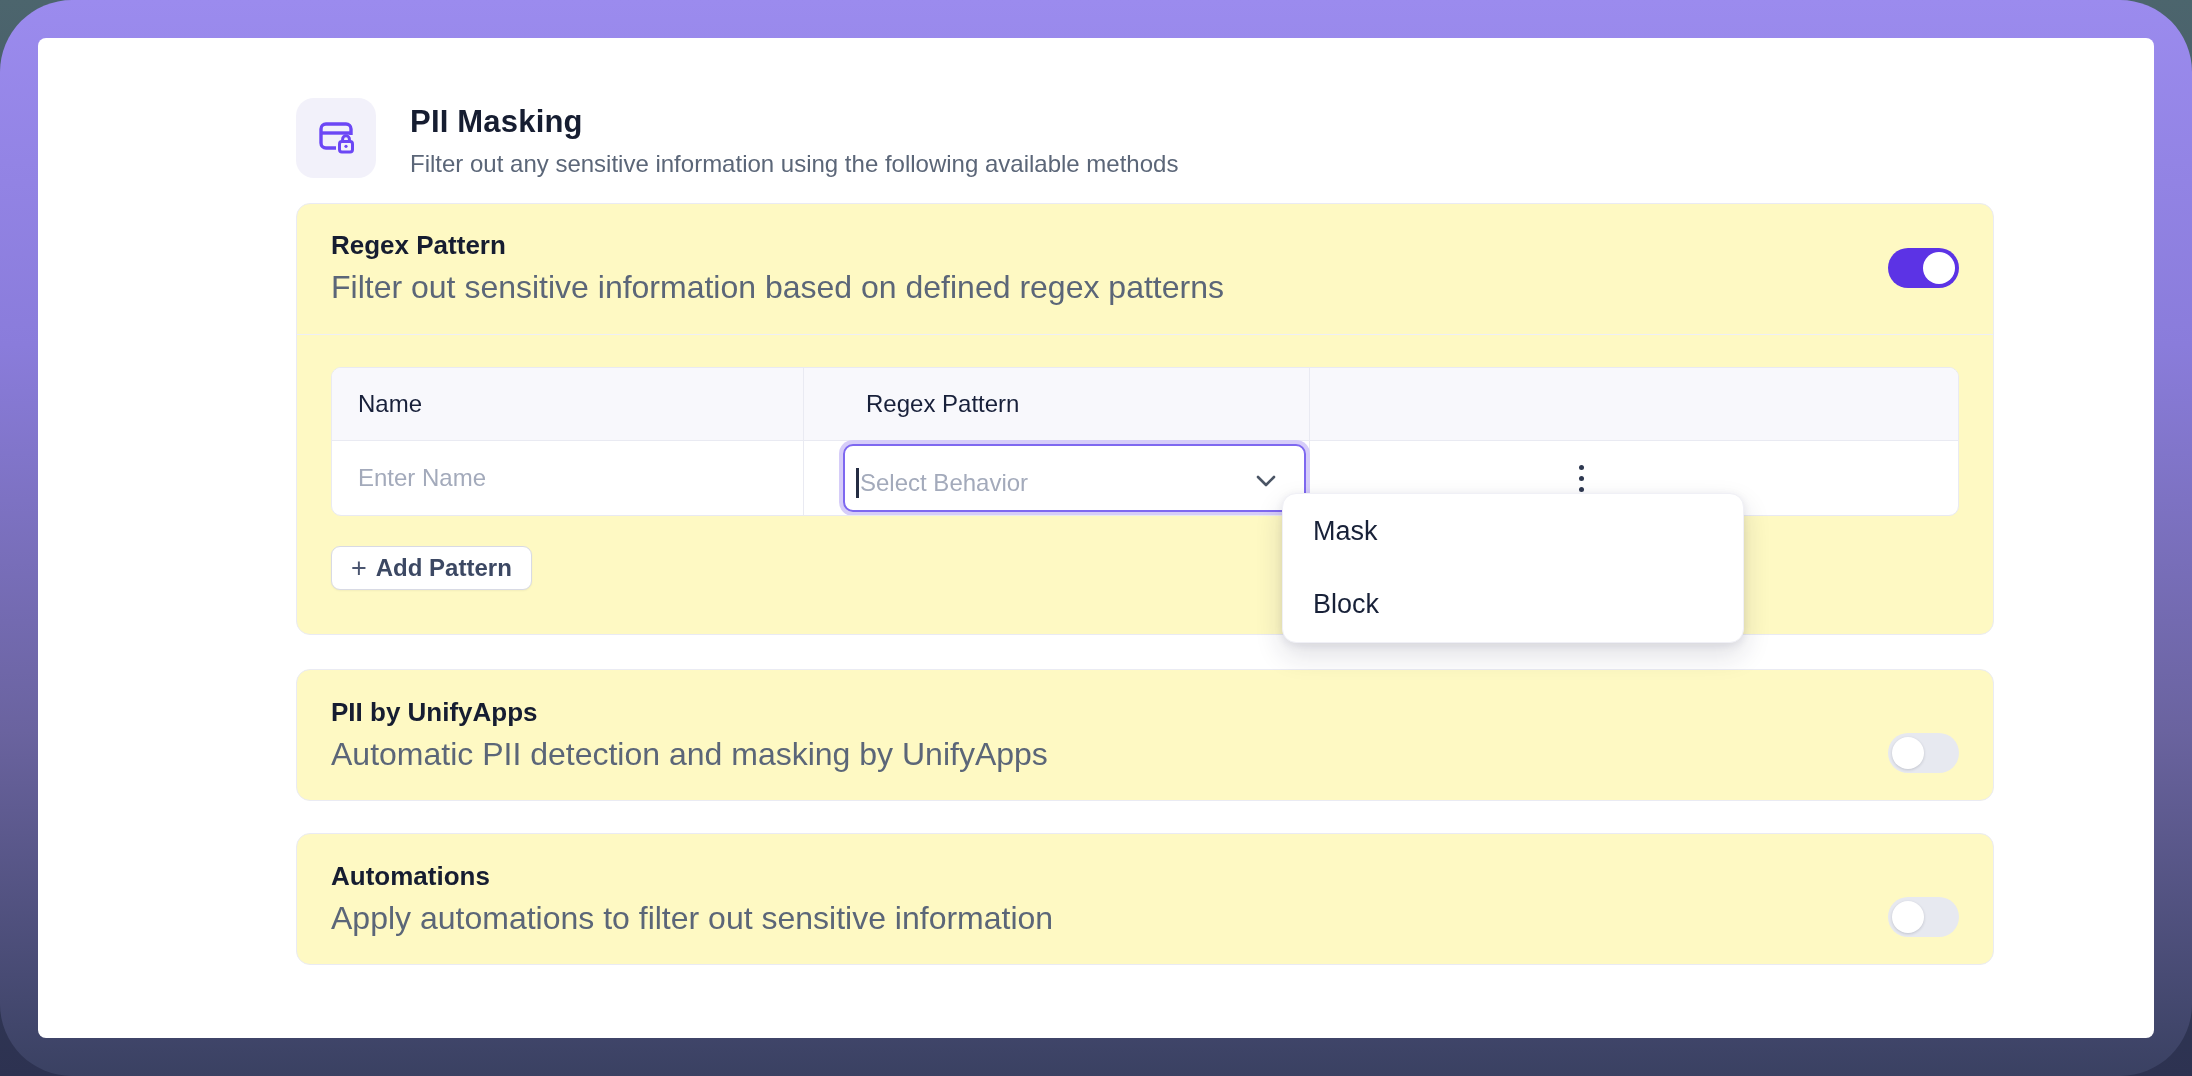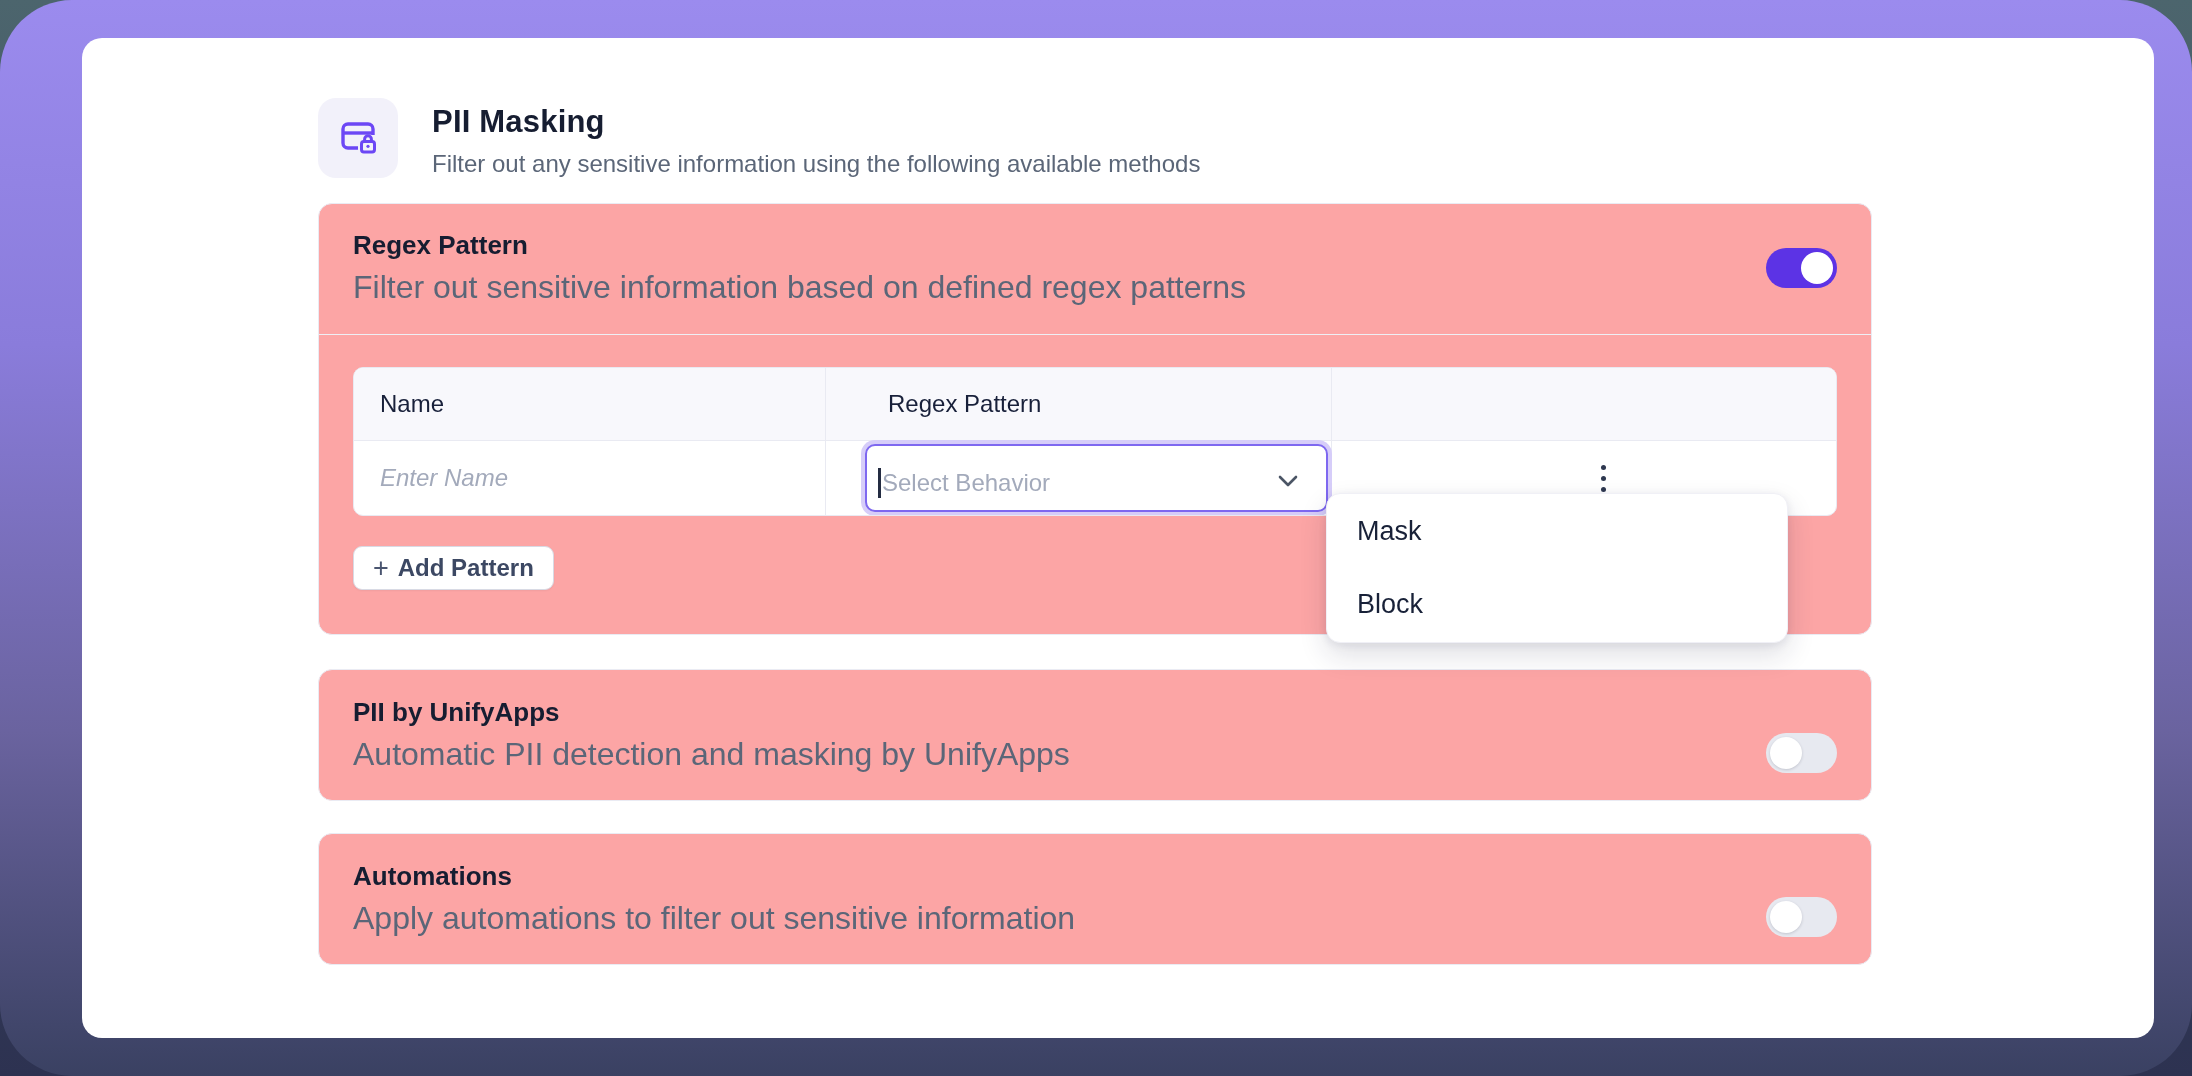--- a/index.html
+++ b/index.html
@@ -12,39 +12,38 @@
   
   .frame {
     position: absolute; inset: 0;
     border-radius: 72px;
     background: linear-gradient(180deg, #9b8bee 0%, #8a7cdb 32%, #6a639f 68%, #3a4162 100%);
   }
   
   .window {
     position: absolute; inset: 38px;
     background: #ffffff;
-    border-radius: 20px;
+    border-radius: 8px;
     overflow: visible;
-    margin-left: 44px;
   }
   .content { width: 1600px; margin: 0 auto; padding-top: 60px; position: relative; }
 
   
   .page-header { display: flex; align-items: flex-start; gap: 34px; }
   .icon-box {
     width: 80px; height: 80px; border-radius: 18px;
     background: #f2f1fa; display: flex; align-items: center; justify-content: center;
     flex: 0 0 auto;
   }
   .page-title { font-size: 31px; font-weight: 700; color: #161d31; letter-spacing: .2px; padding-top: 6px; }
   .page-subtitle { font-size: 24px; color: #5b6678; margin-top: 10px; font-weight: 400; }
 
   
   .card {
-    width: 1554px; background: #fca5a5;
+    width: 1698px; background: #fef9c3;
     border: 1.5px solid #eaebf3; border-radius: 14px;
   }
   .card-regex { margin-top: 25px; }
   .card-header-row {
     display: flex; align-items: center; justify-content: space-between;
     padding: 26px 34px 28px 34px;
   }
   .card-title { font-size: 26px; font-weight: 700; color: #161d31; }
   .card-subtitle { font-size: 32px; color: #5b6678; margin-top: 8px; font-weight: 400; }
   .divider { border-top: 1.5px solid #eeeff5; }
@@ -61,21 +60,21 @@
   
   .ptable { border: 1.5px solid #e9eaf2; border-radius: 10px; overflow: hidden; background: #fff; }
   .trow { display: grid; grid-template-columns: 472px 470px 470px 1fr; gap: 36px; }
   .thead { background: #f8f8fc; height: 72px; }
   .thead .tcell { display: flex; align-items: center; padding-left: 26px;
     font-size: 24px; font-weight: 500; color: #18203a; }
   .tcell { border-right: 1.5px solid #e9eaf2; }
   .tcell:last-child { border-right: none; }
   .tbody { height: 75px; border-top: 1.5px solid #e9eaf2; }
   .cell-input { width: 100%; height: 100%; border: none; outline: none; background: transparent;
-    padding-left: 26px; font-size: 24px; font-family: inherit; color: #18203a; font-style: italic; }
+    padding-left: 26px; font-size: 24px; font-family: inherit; color: #18203a; }
   .cell-input::placeholder { color: #a3aabb; opacity: 1; }
 
   
   .bcell { position: relative; }
   .select-box {
     position: absolute; inset: 3px;
     border: 2px solid #7e68f0; border-radius: 10px; background: #fff;
     box-shadow: 0 0 0 4px #d6cdf9;
     display: flex; align-items: center; padding: 9px 22px 0 11px;
   }

